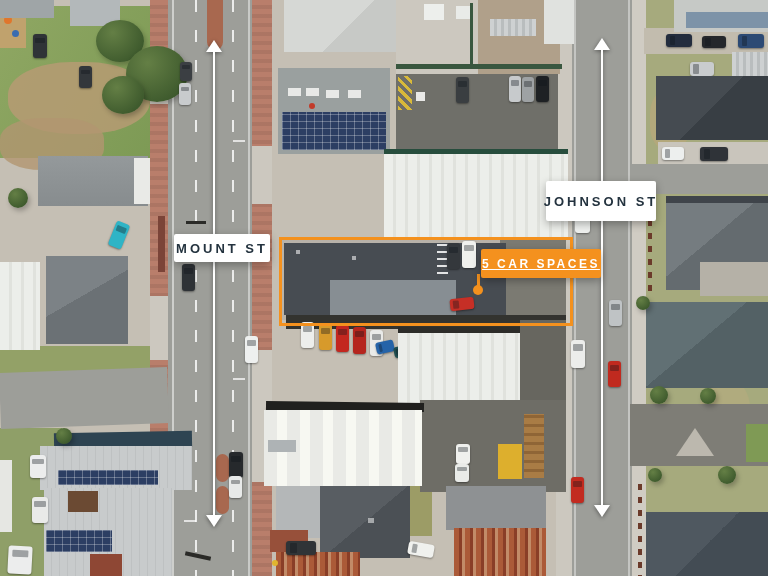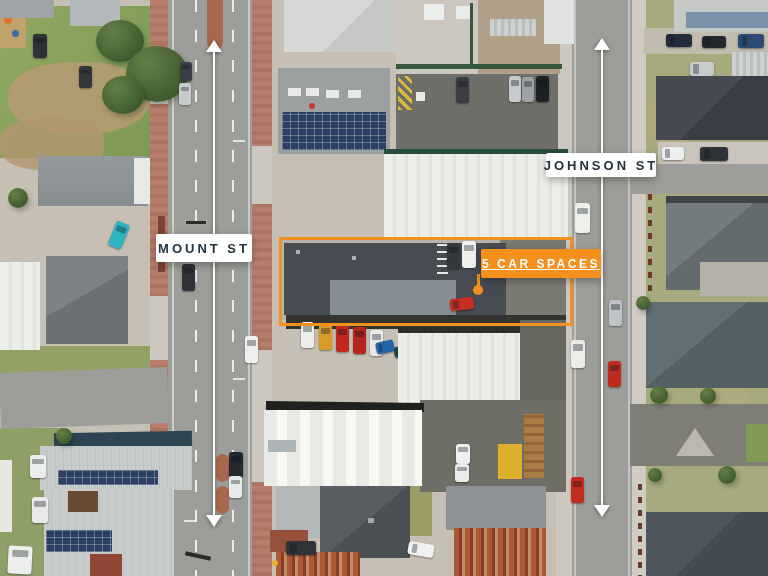--- a/index.html
+++ b/index.html
@@ -233,23 +233,23 @@
     <div class="tri up"></div>
     <div class="line"></div>
     <div class="tri down"></div>
   </div>
   <div class="arrow" style="left:594px;top:38px;width:16px;height:479px">
     <div class="tri up"></div>
     <div class="line"></div>
     <div class="tri down"></div>
   </div>
 
-  <div class="label" style="left:156px;top:234px;width:96px;height:28px">
+  <div class="label" style="left:174px;top:234px;width:96px;height:28px">
     <span>MOUNT ST</span>
   </div>
-  <div class="label" style="left:546px;top:153px;width:110px;height:24px">
+  <div class="label" style="left:546px;top:181px;width:110px;height:40px">
     <span>JOHNSON ST</span>
   </div>
   <div class="label orange" style="left:481px;top:249px;width:120px;height:29px">
     <span>5 CAR SPACES</span>
   </div>
 
 </div>
 
 </body></html>

